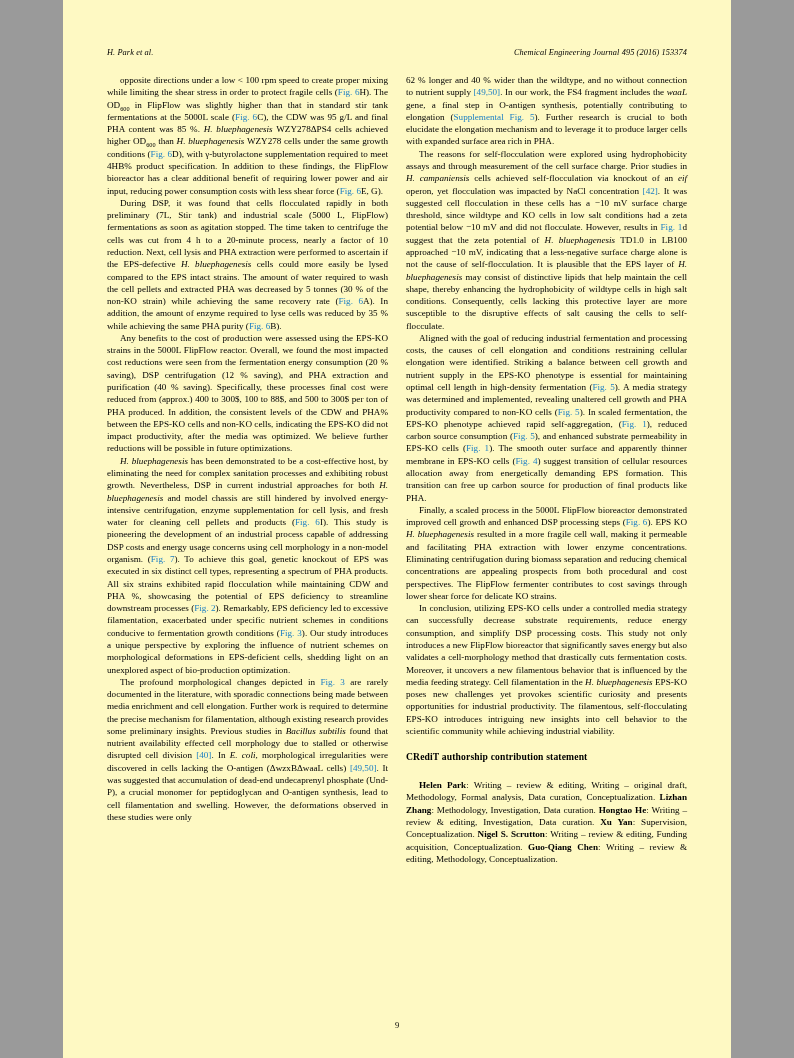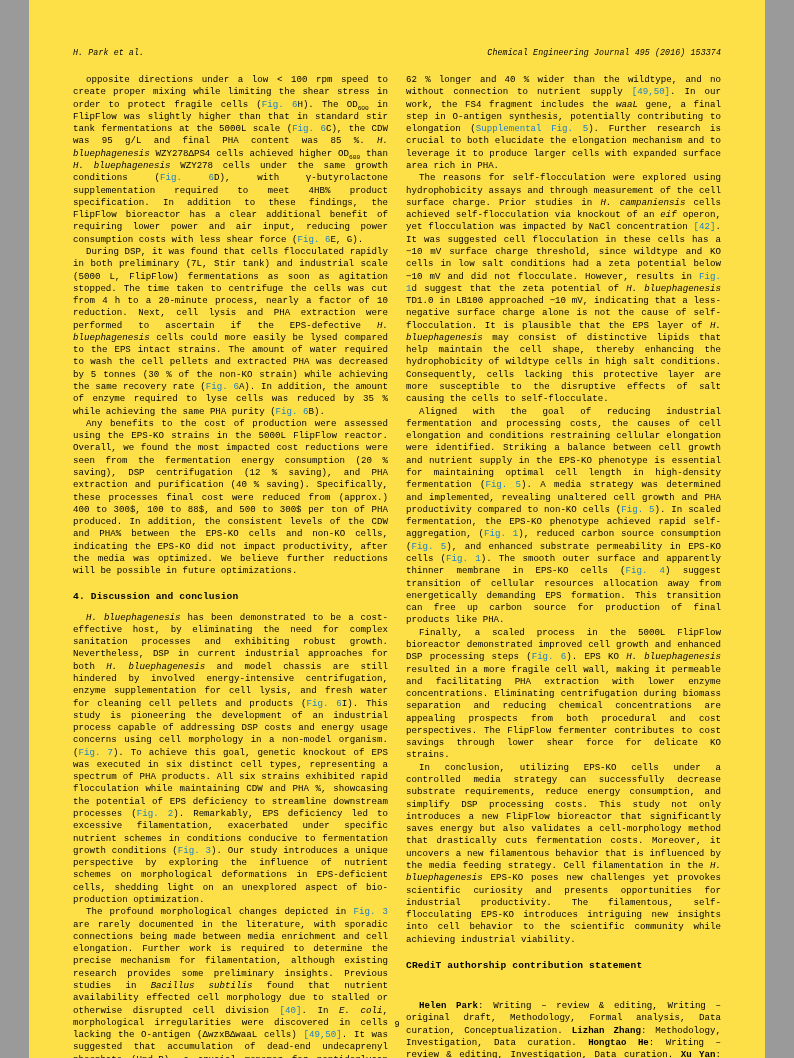--- a/index.html
+++ b/index.html
@@ -2,26 +2,26 @@
 <html><head>
 <meta charset="utf-8">
 <style>
   html, body {
     margin: 0;
     padding: 0;
     background: #9a9a9a;
   }
   .page {
     position: relative;
-    width: 736px;
+    width: 668px;
     height: 1058px;
-    background: #fde047;
+    background: #fef9c3;
     margin: 0 auto;
     box-sizing: border-box;
-    font-family: Liberation Mono, monospace;
+    font-family: Liberation Serif, serif;
     color: #000000;
     overflow: hidden;
   }
   .running-head {
     position: absolute;
     top: 48px;
     left: 44px;
     right: 44px;
     height: 14px;
     display: flex;
@@ -58,21 +58,21 @@
   h2.section {
     margin: 13px 0 9px 0;
     font-size: 9.6px;
     font-weight: bold;
     line-height: 12px;
     text-indent: 0;
     letter-spacing: 0.15px;
   }
   h2.section.tight {
     margin-top: 14px;
-    margin-bottom: 28px;
+    margin-bottom: 16px;
   }
   .ref {
     color: #1b7fc4;
   }
   .it {
     font-style: italic;
   }
   .bd {
     font-weight: bold;
   }
@@ -98,21 +98,20 @@
     <span>H. Park et al.</span>
     <span>Chemical Engineering Journal 495 (2016) 153374</span>
   </div>
 
   <div class="columns">
 
     <div class="col">
       <p>opposite directions under a low &lt; 100 rpm speed to create proper mixing while limiting the shear stress in order to protect fragile cells (<span class="ref">Fig. 6</span>H). The OD<sub>600</sub> in FlipFlow was slightly higher than that in standard stir tank fermentations at the 5000L scale (<span class="ref">Fig. 6</span>C), the CDW was 95 g/L and final PHA content was 85 %. <span class="it">H. bluephagenesis</span> WZY278ΔPS4 cells achieved higher OD<sub>600</sub> than <span class="it">H. bluephagenesis</span> WZY278 cells under the same growth conditions (<span class="ref">Fig. 6</span>D), with γ-butyrolactone supplementation required to meet 4HB% product specification. In addition to these findings, the FlipFlow bioreactor has a clear additional benefit of requiring lower power and air input, reducing power consumption costs with less shear force (<span class="ref">Fig. 6</span>E, G).</p>
       <p>During DSP, it was found that cells flocculated rapidly in both preliminary (7L, Stir tank) and industrial scale (5000 L, FlipFlow) fermentations as soon as agitation stopped. The time taken to centrifuge the cells was cut from 4 h to a 20-minute process, nearly a factor of 10 reduction. Next, cell lysis and PHA extraction were performed to ascertain if the EPS-defective <span class="it">H. bluephagenesis</span> cells could more easily be lysed compared to the EPS intact strains. The amount of water required to wash the cell pellets and extracted PHA was decreased by 5 tonnes (30 % of the non-KO strain) while achieving the same recovery rate (<span class="ref">Fig. 6</span>A). In addition, the amount of enzyme required to lyse cells was reduced by 35 % while achieving the same PHA purity (<span class="ref">Fig. 6</span>B).</p>
       <p>Any benefits to the cost of production were assessed using the EPS-KO strains in the 5000L FlipFlow reactor. Overall, we found the most impacted cost reductions were seen from the fermentation energy consumption (20 % saving), DSP centrifugation (12 % saving), and PHA extraction and purification (40 % saving). Specifically, these processes final cost were reduced from (approx.) 400 to 300$, 100 to 88$, and 500 to 300$ per ton of PHA produced. In addition, the consistent levels of the CDW and PHA% between the EPS-KO cells and non-KO cells, indicating the EPS-KO did not impact productivity, after the media was optimized. We believe further reductions will be possible in future optimizations.</p>
-      <h2 class="section">4. Discussion and conclusion</h2>
       <p><span class="it">H. bluephagenesis</span> has been demonstrated to be a cost-effective host, by eliminating the need for complex sanitation processes and exhibiting robust growth. Nevertheless, DSP in current industrial approaches for both <span class="it">H. bluephagenesis</span> and model chassis are still hindered by involved energy-intensive centrifugation, enzyme supplementation for cell lysis, and fresh water for cleaning cell pellets and products (<span class="ref">Fig. 6</span>I). This study is pioneering the development of an industrial process capable of addressing DSP costs and energy usage concerns using cell morphology in a non-model organism. (<span class="ref">Fig. 7</span>). To achieve this goal, genetic knockout of EPS was executed in six distinct cell types, representing a spectrum of PHA products. All six strains exhibited rapid flocculation while maintaining CDW and PHA %, showcasing the potential of EPS deficiency to streamline downstream processes (<span class="ref">Fig. 2</span>). Remarkably, EPS deficiency led to excessive filamentation, exacerbated under specific nutrient schemes in conditions conducive to fermentation growth conditions (<span class="ref">Fig. 3</span>). Our study introduces a unique perspective by exploring the influence of nutrient schemes on morphological deformations in EPS-deficient cells, shedding light on an unexplored aspect of bio-production optimization.</p>
       <p>The profound morphological changes depicted in <span class="ref">Fig. 3</span> are rarely documented in the literature, with sporadic connections being made between media enrichment and cell elongation. Further work is required to determine the precise mechanism for filamentation, although existing research provides some preliminary insights. Previous studies in <span class="it">Bacillus subtilis</span> found that nutrient availability effected cell morphology due to stalled or otherwise disrupted cell division <span class="ref">[40]</span>. In <span class="it">E. coli</span>, morphological irregularities were discovered in cells lacking the O-antigen (ΔwzxBΔwaaL cells) <span class="ref">[49,50]</span>. It was suggested that accumulation of dead-end undecaprenyl phosphate (Und-P), a crucial monomer for peptidoglycan and O-antigen synthesis, lead to cell filamentation and swelling. However, the deformations observed in these studies were only</p>
     </div>
 
     <div class="col">
       <p class="noindent">62 % longer and 40 % wider than the wildtype, and no without connection to nutrient supply <span class="ref">[49,50]</span>. In our work, the FS4 fragment includes the <span class="it">waaL</span> gene, a final step in O-antigen synthesis, potentially contributing to elongation (<span class="ref">Supplemental Fig. 5</span>). Further research is crucial to both elucidate the elongation mechanism and to leverage it to produce larger cells with expanded surface area rich in PHA.</p>
       <p>The reasons for self-flocculation were explored using hydrophobicity assays and through measurement of the cell surface charge. Prior studies in <span class="it">H. campaniensis</span> cells achieved self-flocculation via knockout of an <span class="it">eif</span> operon, yet flocculation was impacted by NaCl concentration <span class="ref">[42]</span>. It was suggested cell flocculation in these cells has a −10 mV surface charge threshold, since wildtype and KO cells in low salt conditions had a zeta potential below −10 mV and did not flocculate. However, results in <span class="ref">Fig. 1</span>d suggest that the zeta potential of <span class="it">H. bluephagenesis</span> TD1.0 in LB100 approached −10 mV, indicating that a less-negative surface charge alone is not the cause of self-flocculation. It is plausible that the EPS layer of <span class="it">H. bluephagenesis</span> may consist of distinctive lipids that help maintain the cell shape, thereby enhancing the hydrophobicity of wildtype cells in high salt conditions. Consequently, cells lacking this protective layer are more susceptible to the disruptive effects of salt causing the cells to self-flocculate.</p>
       <p>Aligned with the goal of reducing industrial fermentation and processing costs, the causes of cell elongation and conditions restraining cellular elongation were identified. Striking a balance between cell growth and nutrient supply in the EPS-KO phenotype is essential for maintaining optimal cell length in high-density fermentation (<span class="ref">Fig. 5</span>). A media strategy was determined and implemented, revealing unaltered cell growth and PHA productivity compared to non-KO cells (<span class="ref">Fig. 5</span>). In scaled fermentation, the EPS-KO phenotype achieved rapid self-aggregation, (<span class="ref">Fig. 1</span>), reduced carbon source consumption (<span class="ref">Fig. 5</span>), and enhanced substrate permeability in EPS-KO cells (<span class="ref">Fig. 1</span>). The smooth outer surface and apparently thinner membrane in EPS-KO cells (<span class="ref">Fig. 4</span>) suggest transition of cellular resources allocation away from energetically demanding EPS formation. This transition can free up carbon source for production of final products like PHA.</p>
       <p>Finally, a scaled process in the 5000L FlipFlow bioreactor demonstrated improved cell growth and enhanced DSP processing steps (<span class="ref">Fig. 6</span>). EPS KO <span class="it">H. bluephagenesis</span> resulted in a more fragile cell wall, making it permeable and facilitating PHA extraction with lower enzyme concentrations. Eliminating centrifugation during biomass separation and reducing chemical concentrations are appealing prospects from both procedural and cost perspectives. The FlipFlow fermenter contributes to cost savings through lower shear force for delicate KO strains.</p>
       <p>In conclusion, utilizing EPS-KO cells under a controlled media strategy can successfully decrease substrate requirements, reduce energy consumption, and simplify DSP processing costs. This study not only introduces a new FlipFlow bioreactor that significantly saves energy but also validates a cell-morphology method that drastically cuts fermentation costs. Moreover, it uncovers a new filamentous behavior that is influenced by the media feeding strategy. Cell filamentation in the <span class="it">H. bluephagenesis</span> EPS-KO poses new challenges yet provokes scientific curiosity and presents opportunities for industrial productivity. The filamentous, self-flocculating EPS-KO introduces intriguing new insights into cell behavior to the scientific community while achieving industrial viability.</p>

